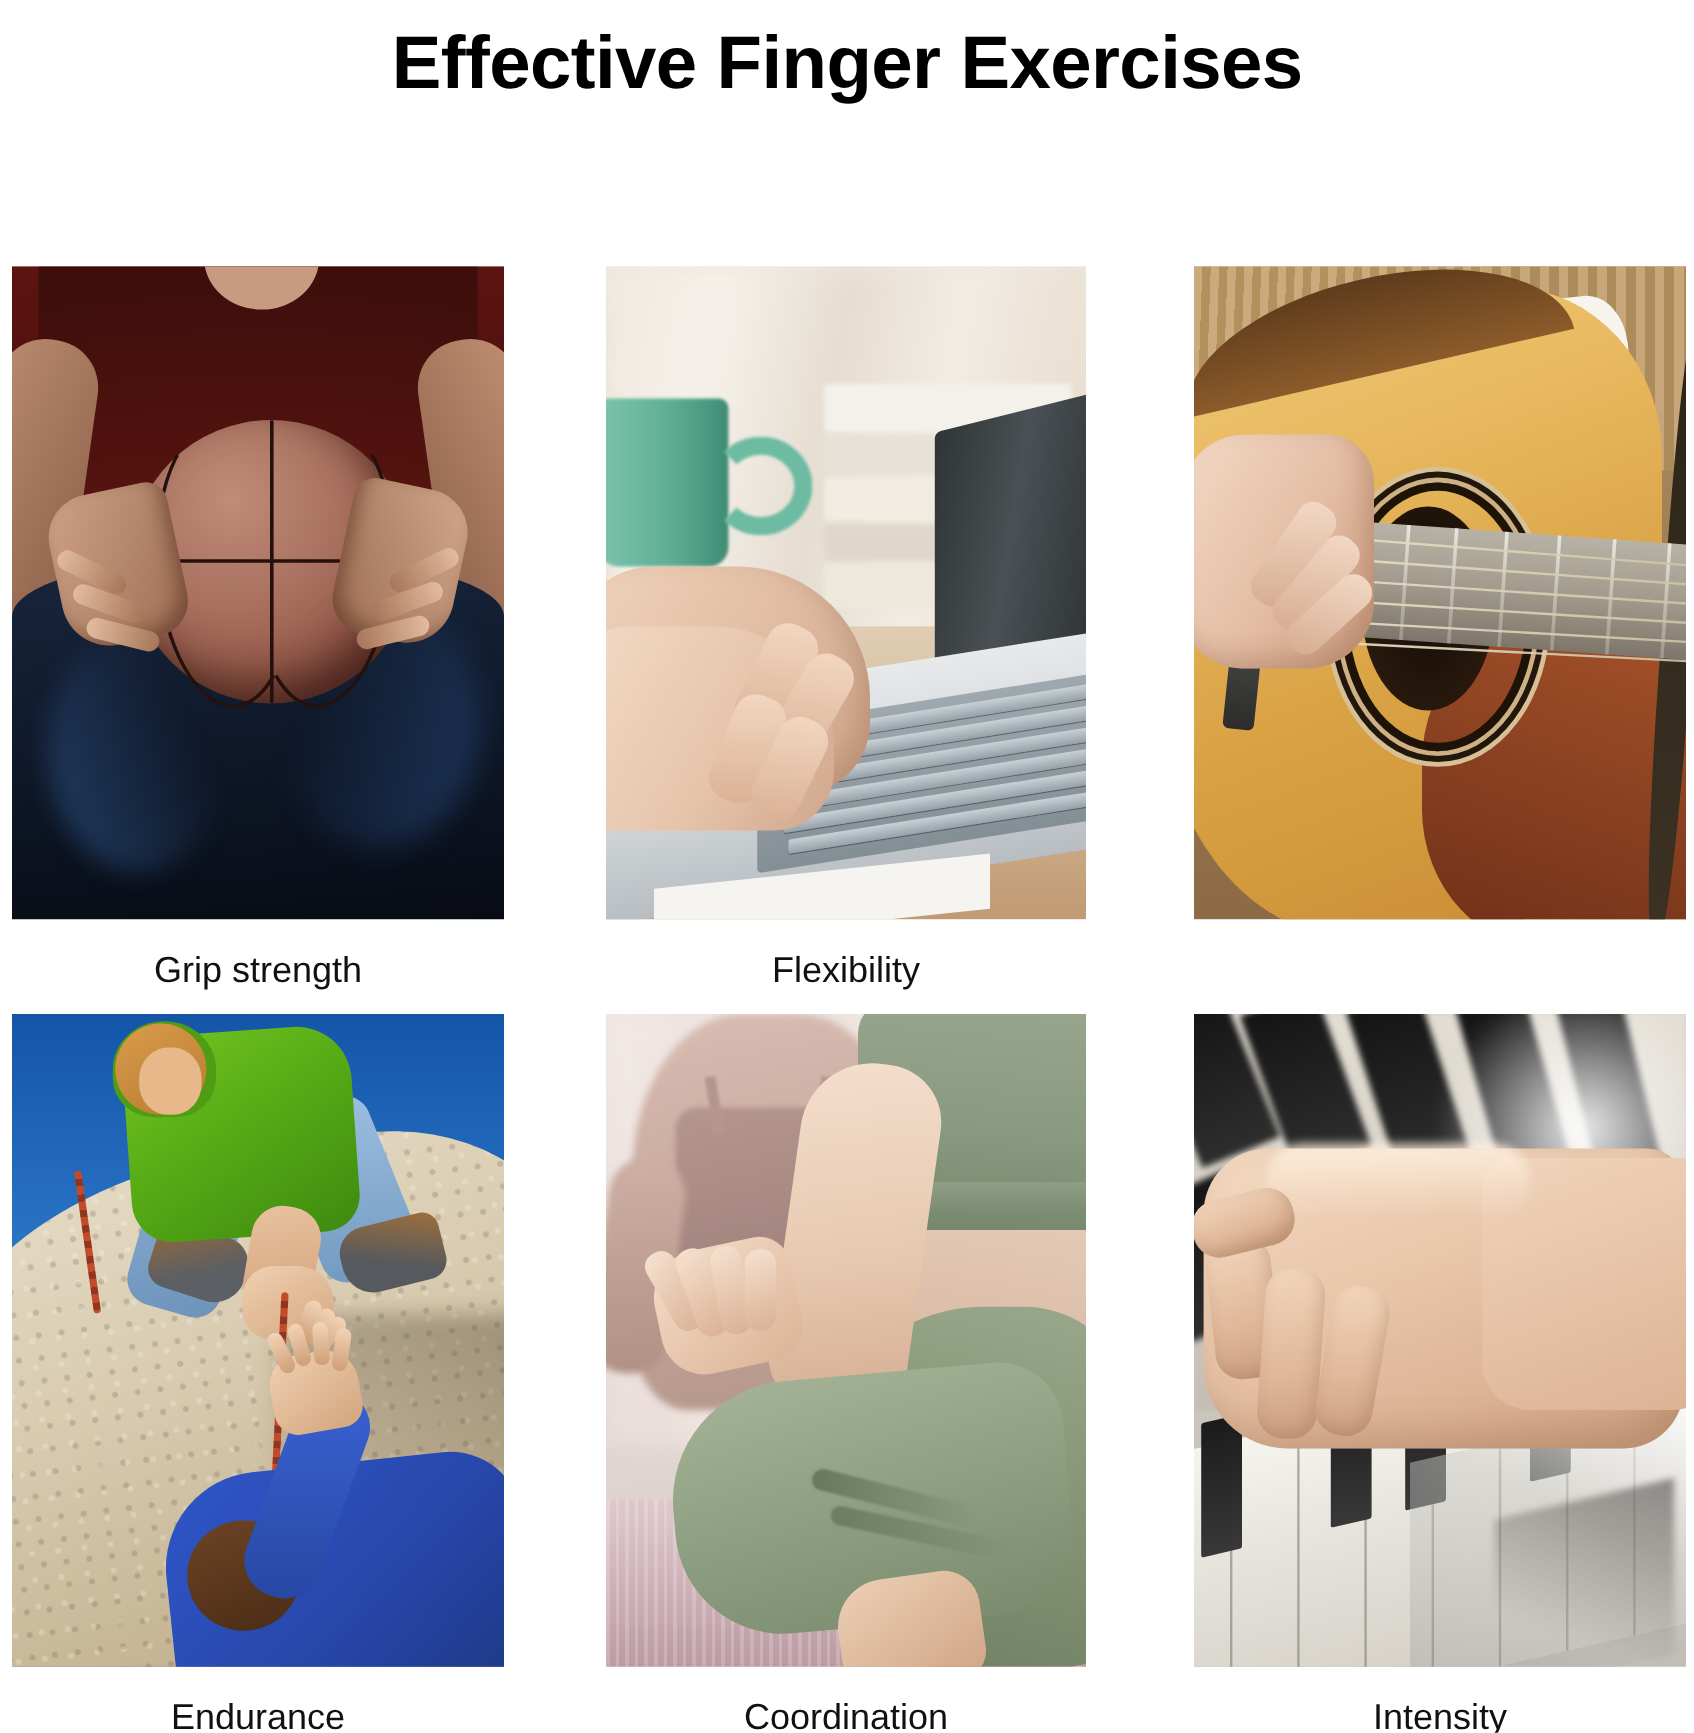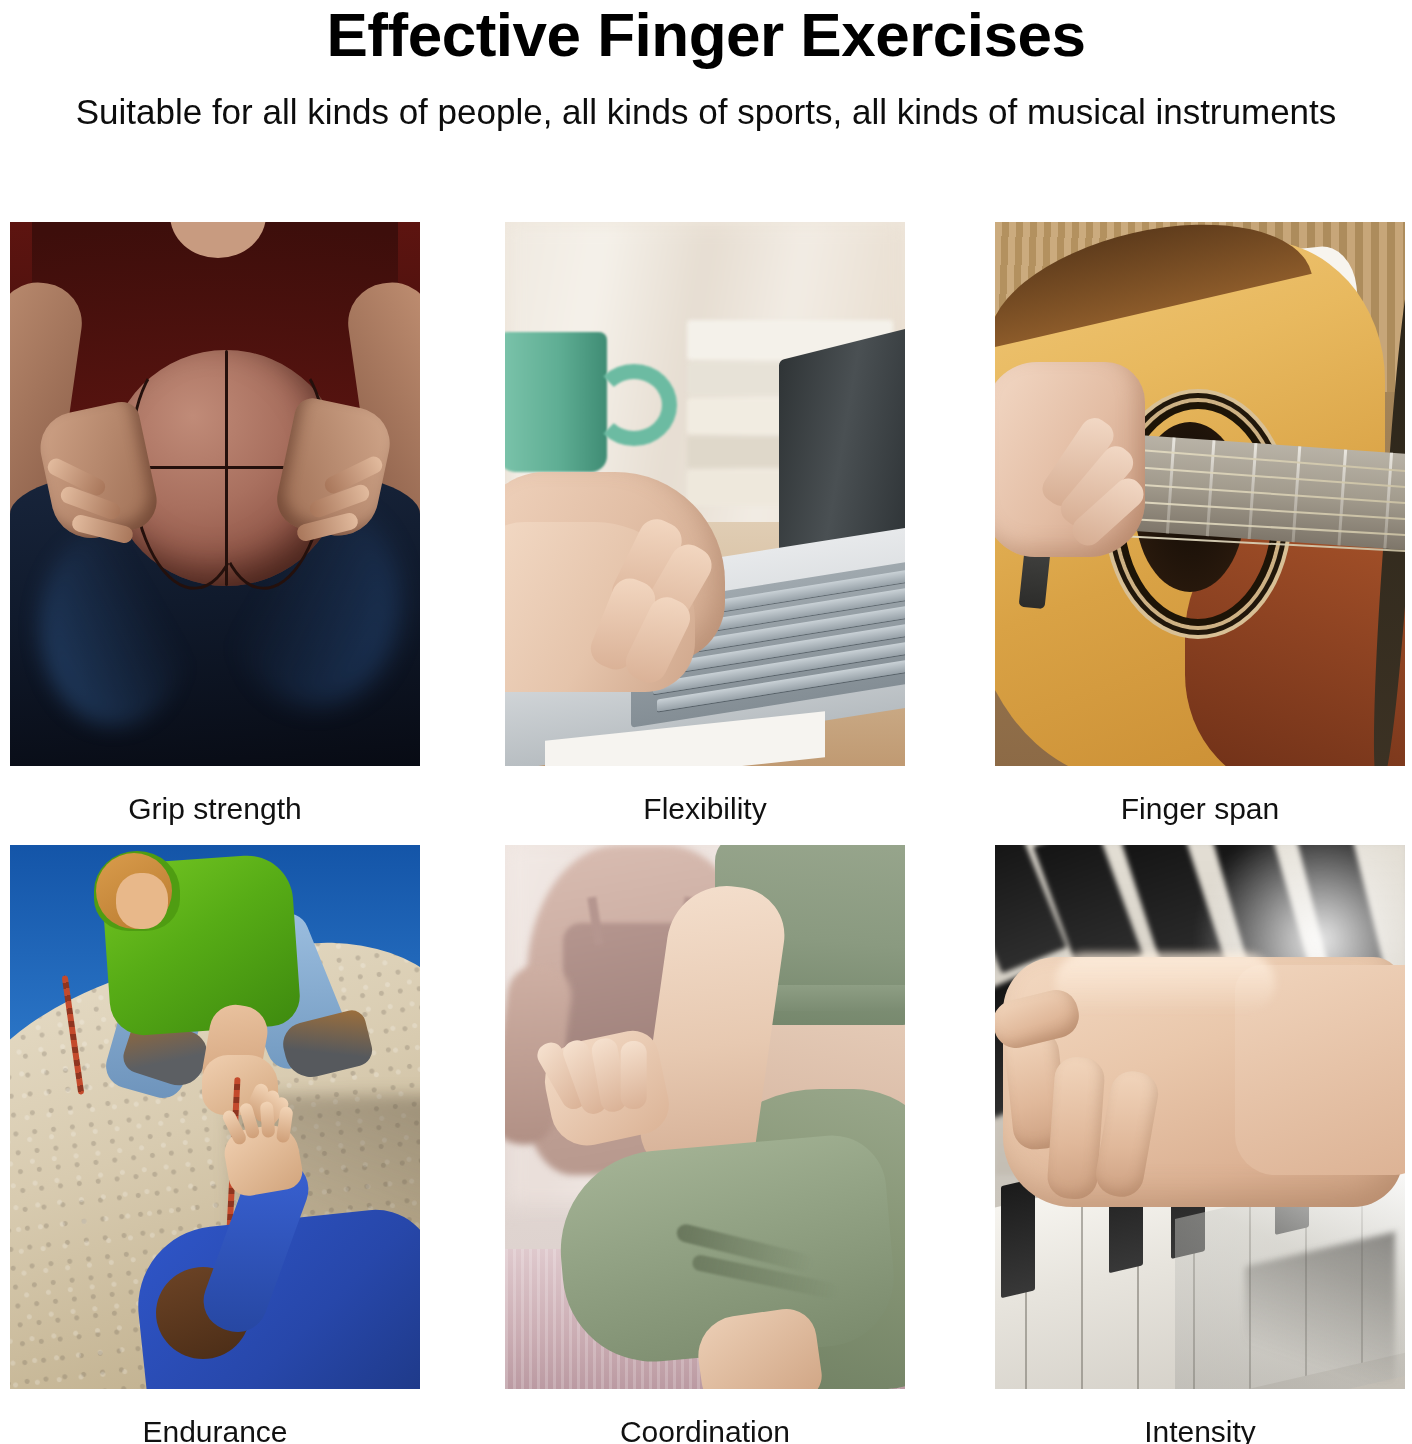--- a/index.html
+++ b/index.html
@@ -9,21 +9,21 @@
     font-family:"Liberation Sans","DejaVu Sans",sans-serif;
     color:#0a0a0a;
     overflow:hidden;
   }
   .page{position:relative;width:1412px;height:1444px;}
 
   
   .header{width:100%;text-align:center;}
   .title{
     font-size:62px;font-weight:bold;letter-spacing:-0.5px;
-    line-height:1;margin:0;padding-top:4px;color:#000;
+    line-height:1;margin:0;padding-top:22px;color:#000;
   }
   .sub1{font-size:35px;font-weight:normal;line-height:1;margin:0;padding-top:38px;color:#0d0d0d;}
   .sub2{font-size:35px;font-weight:normal;line-height:1;margin:0;padding-top:28px;color:#0d0d0d;}
 
   
   .grid{position:absolute;top:222px;left:0;width:1412px;}
   .row{position:relative;height:623px;}
   .cell{position:absolute;top:0;width:410px;}
   .c1{left:10px;}
   .c2{left:505px;width:400px;}
@@ -517,21 +517,20 @@
     box-shadow:inset -4px -6px 12px rgba(150,105,75,.3);
   }
 </style>
 </head>
 <body>
 
 <div class="page">
 
   <div class="header">
     <h1 class="title">Effective Finger Exercises</h1>
-    <p class="sub2">Suitable for all kinds of people, all kinds of sports, all kinds of musical instruments</p>
   </div>
 
   <div class="grid">
 
     <div class="row">
 
       <div class="cell c1">
         <div class="photo p1">
           <span class="torso"></span>
           <span class="neck"></span>
@@ -627,21 +626,20 @@
             <i style="top:290px;transform:rotate(3.3deg)"></i>
             <i style="top:308px;transform:rotate(3deg)"></i>
           </span>
           <span class="pick"></span>
           <span class="hand">
             <i style="left:76px;top:52px;width:34px;height:96px;transform:rotate(34deg)"></i>
             <i style="left:96px;top:78px;width:32px;height:92px;transform:rotate(40deg)"></i>
             <i style="left:108px;top:108px;width:30px;height:84px;transform:rotate(48deg)"></i>
           </span>
         </div>
-        <div class="caption">Finger span</div>
       </div>
     </div>
 
     <div class="row">
 
       <div class="cell c1">
         <div class="photo p4">
           <span class="sky"></span>
           <span class="rock"></span>
           <span class="rockShadow"></span>

